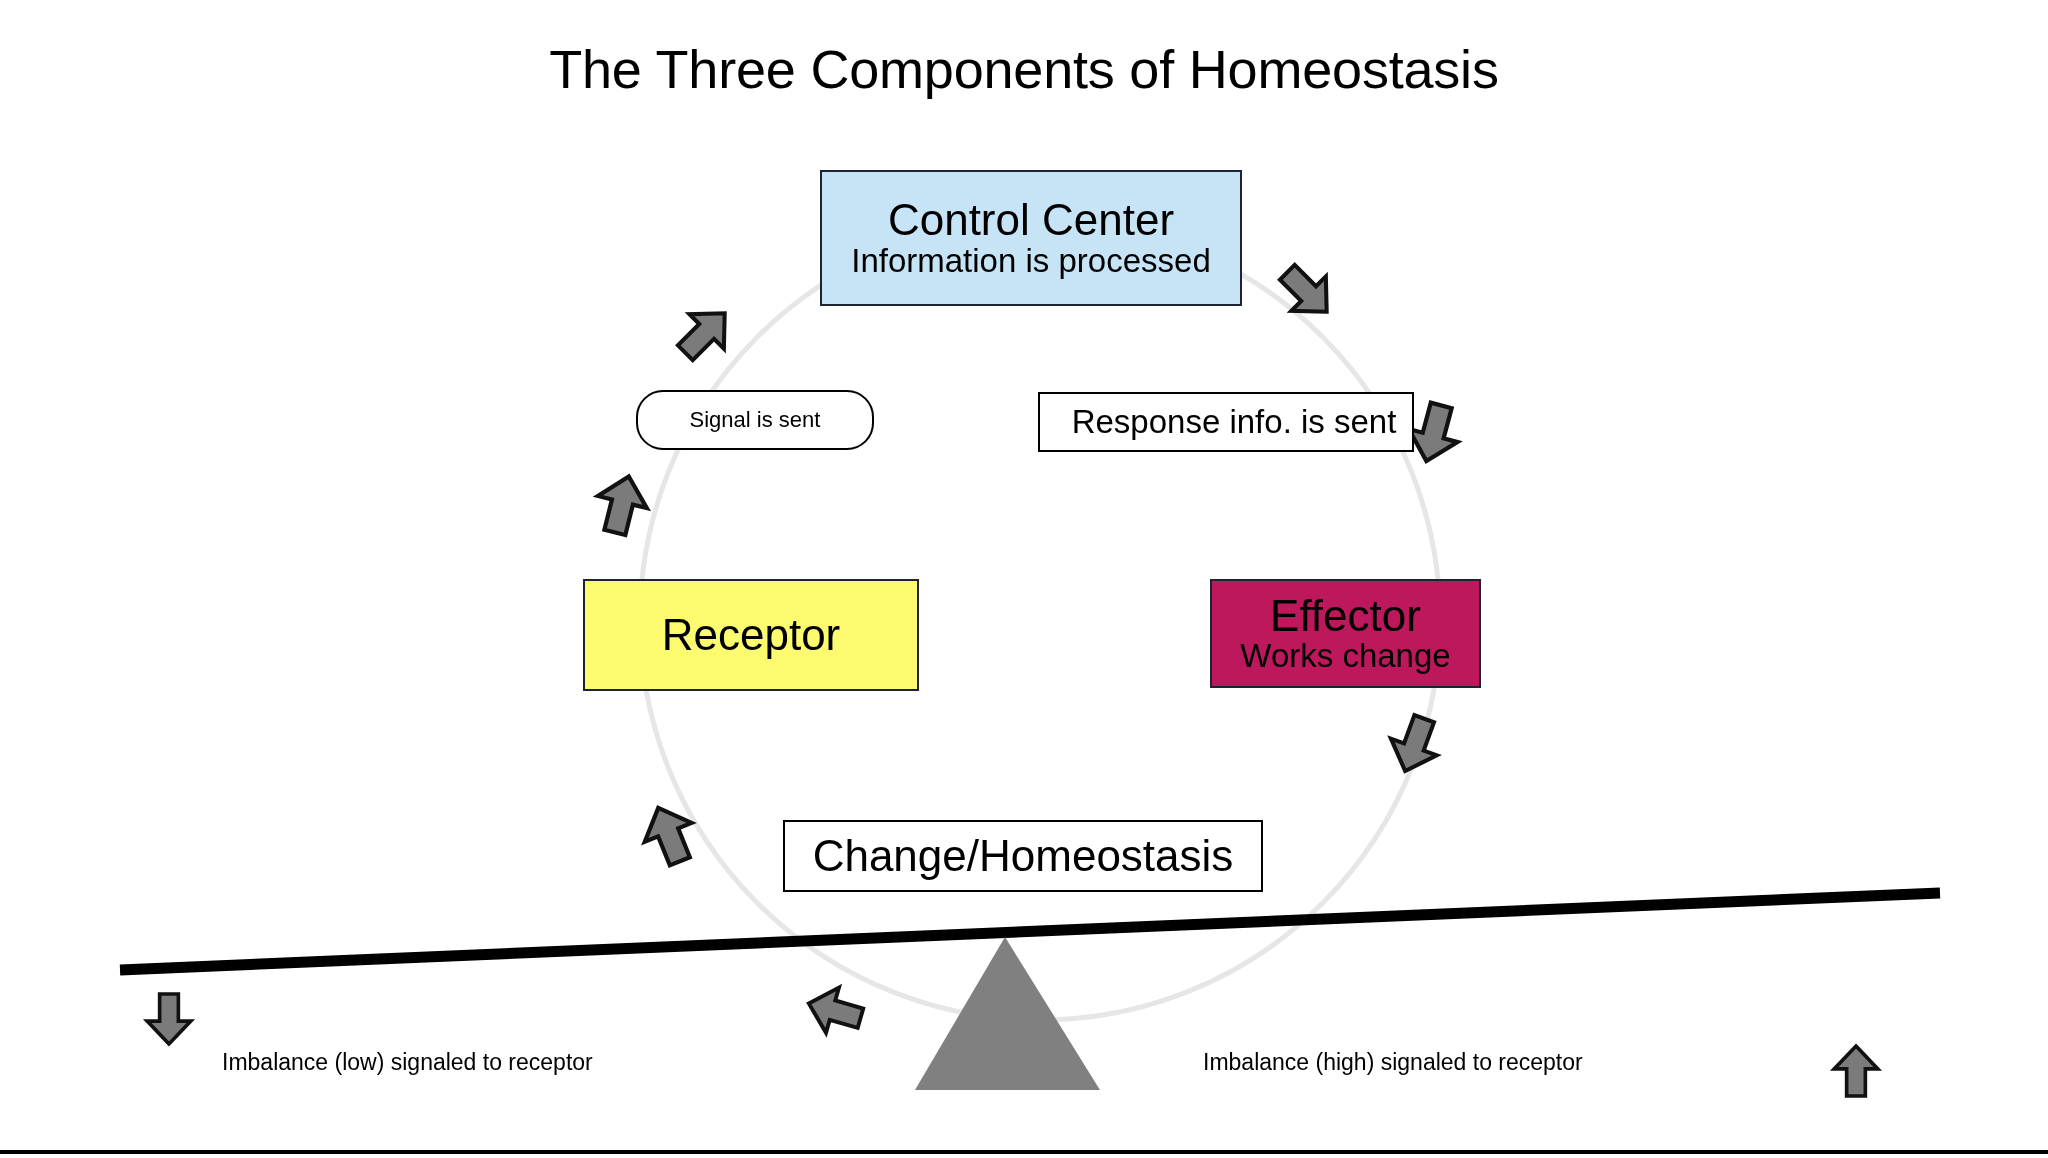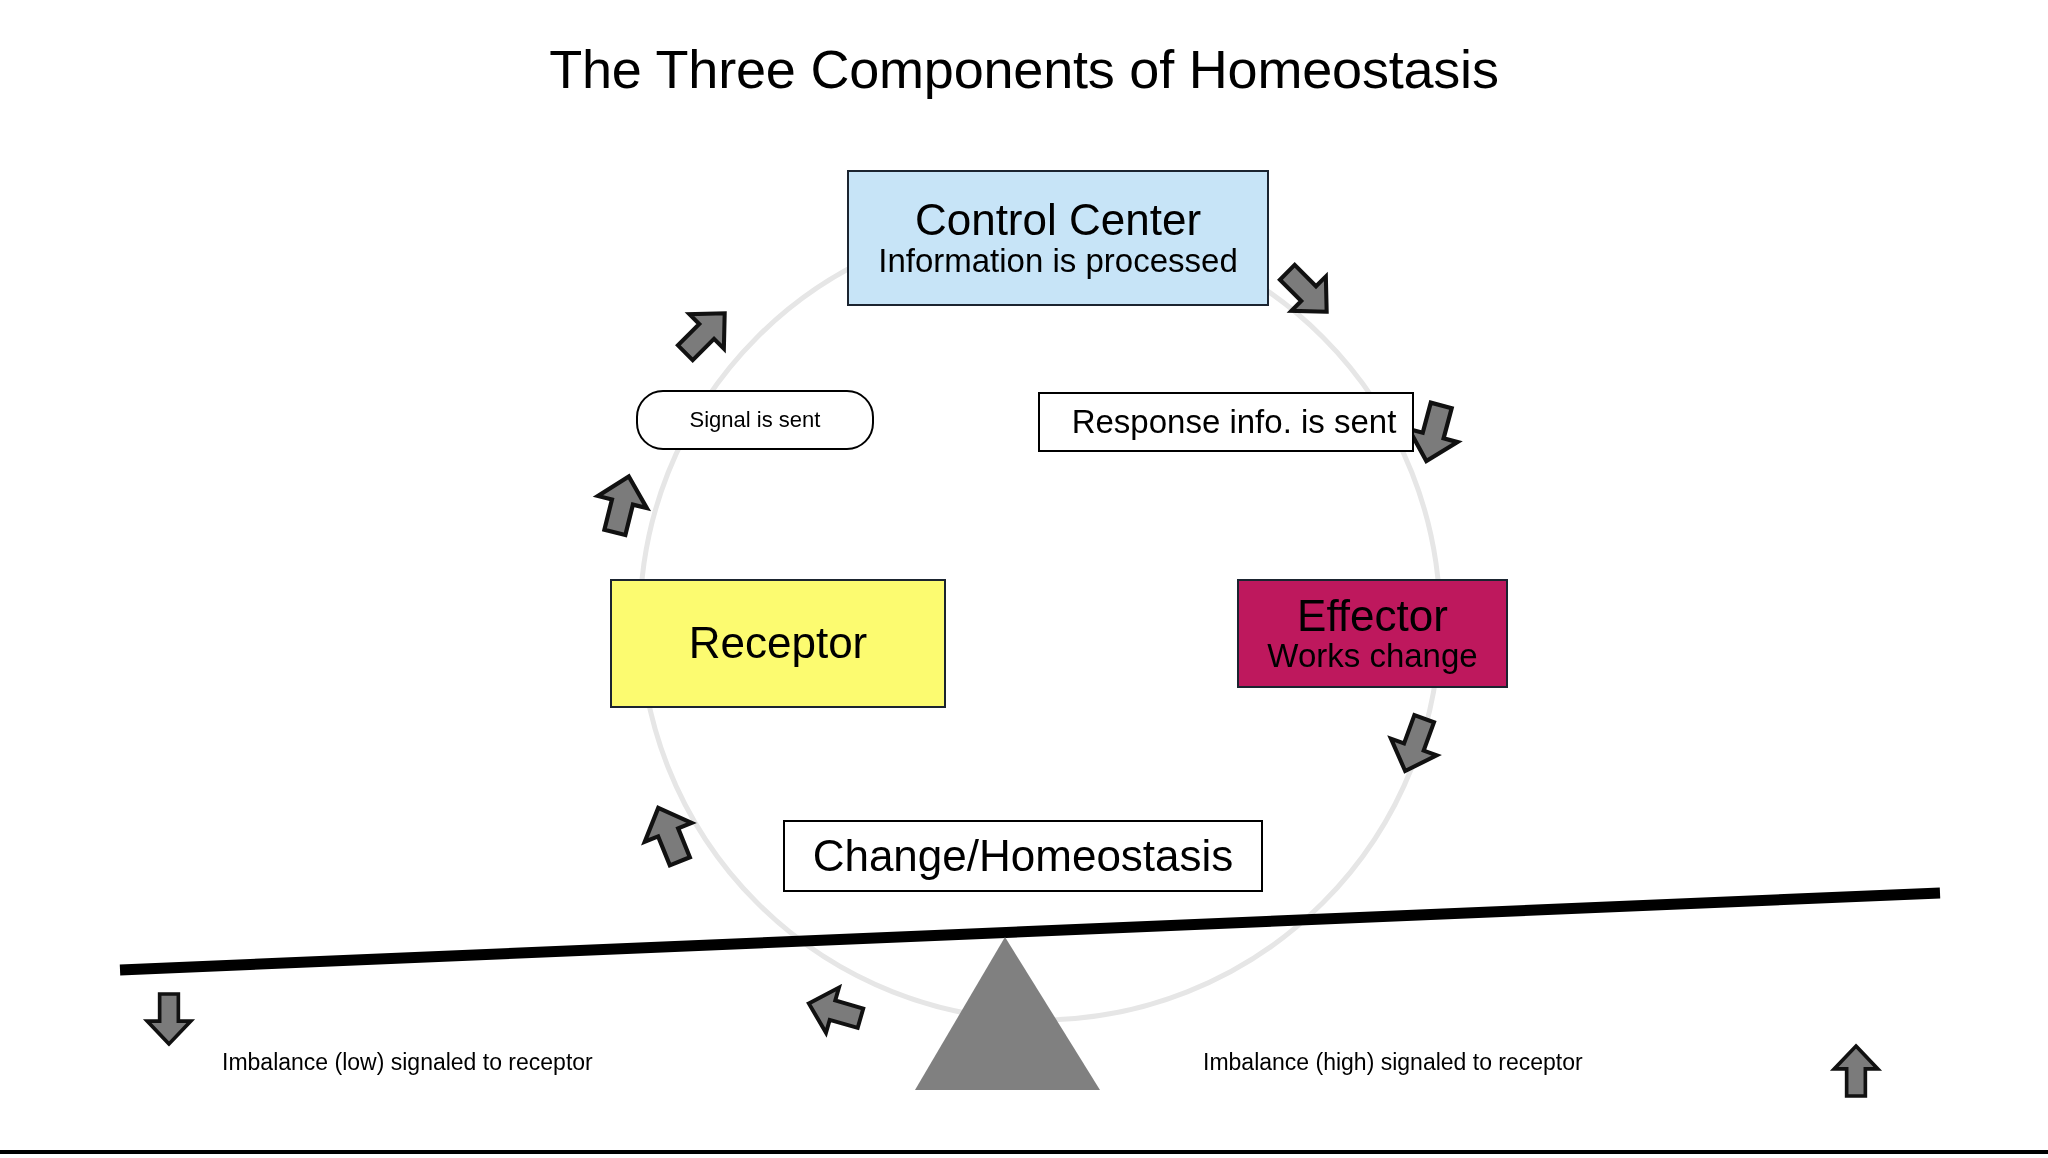--- a/index.html
+++ b/index.html
@@ -27,27 +27,26 @@
   .node{
     position:absolute;
     box-sizing:border-box;
     border:2px solid #1b2430;
     display:flex;
     flex-direction:column;
     align-items:center;
     justify-content:center;
     line-height:1.06;
     color:#000;
-    margin-left:27px;
   }
   .node .t1{font-size:44px;}
   .node .t2{font-size:33px;}
 
   #node-control{left:820px;top:170px;width:422px;height:136px;background:#c7e4f7;}
-  #node-receptor{left:583px;top:579px;width:336px;height:129px;background:#fcfb70;}
+  #node-receptor{left:583px;top:579px;width:336px;height:112px;background:#fcfb70;}
   #node-effector{left:1210px;top:579px;width:271px;height:109px;background:#be185d;}
 
   .labelbox{
     position:absolute;
     box-sizing:border-box;
     border:2px solid #000;
     background:#ffffff;
     display:flex;align-items:center;justify-content:center;
     color:#000;
     white-space:nowrap;

